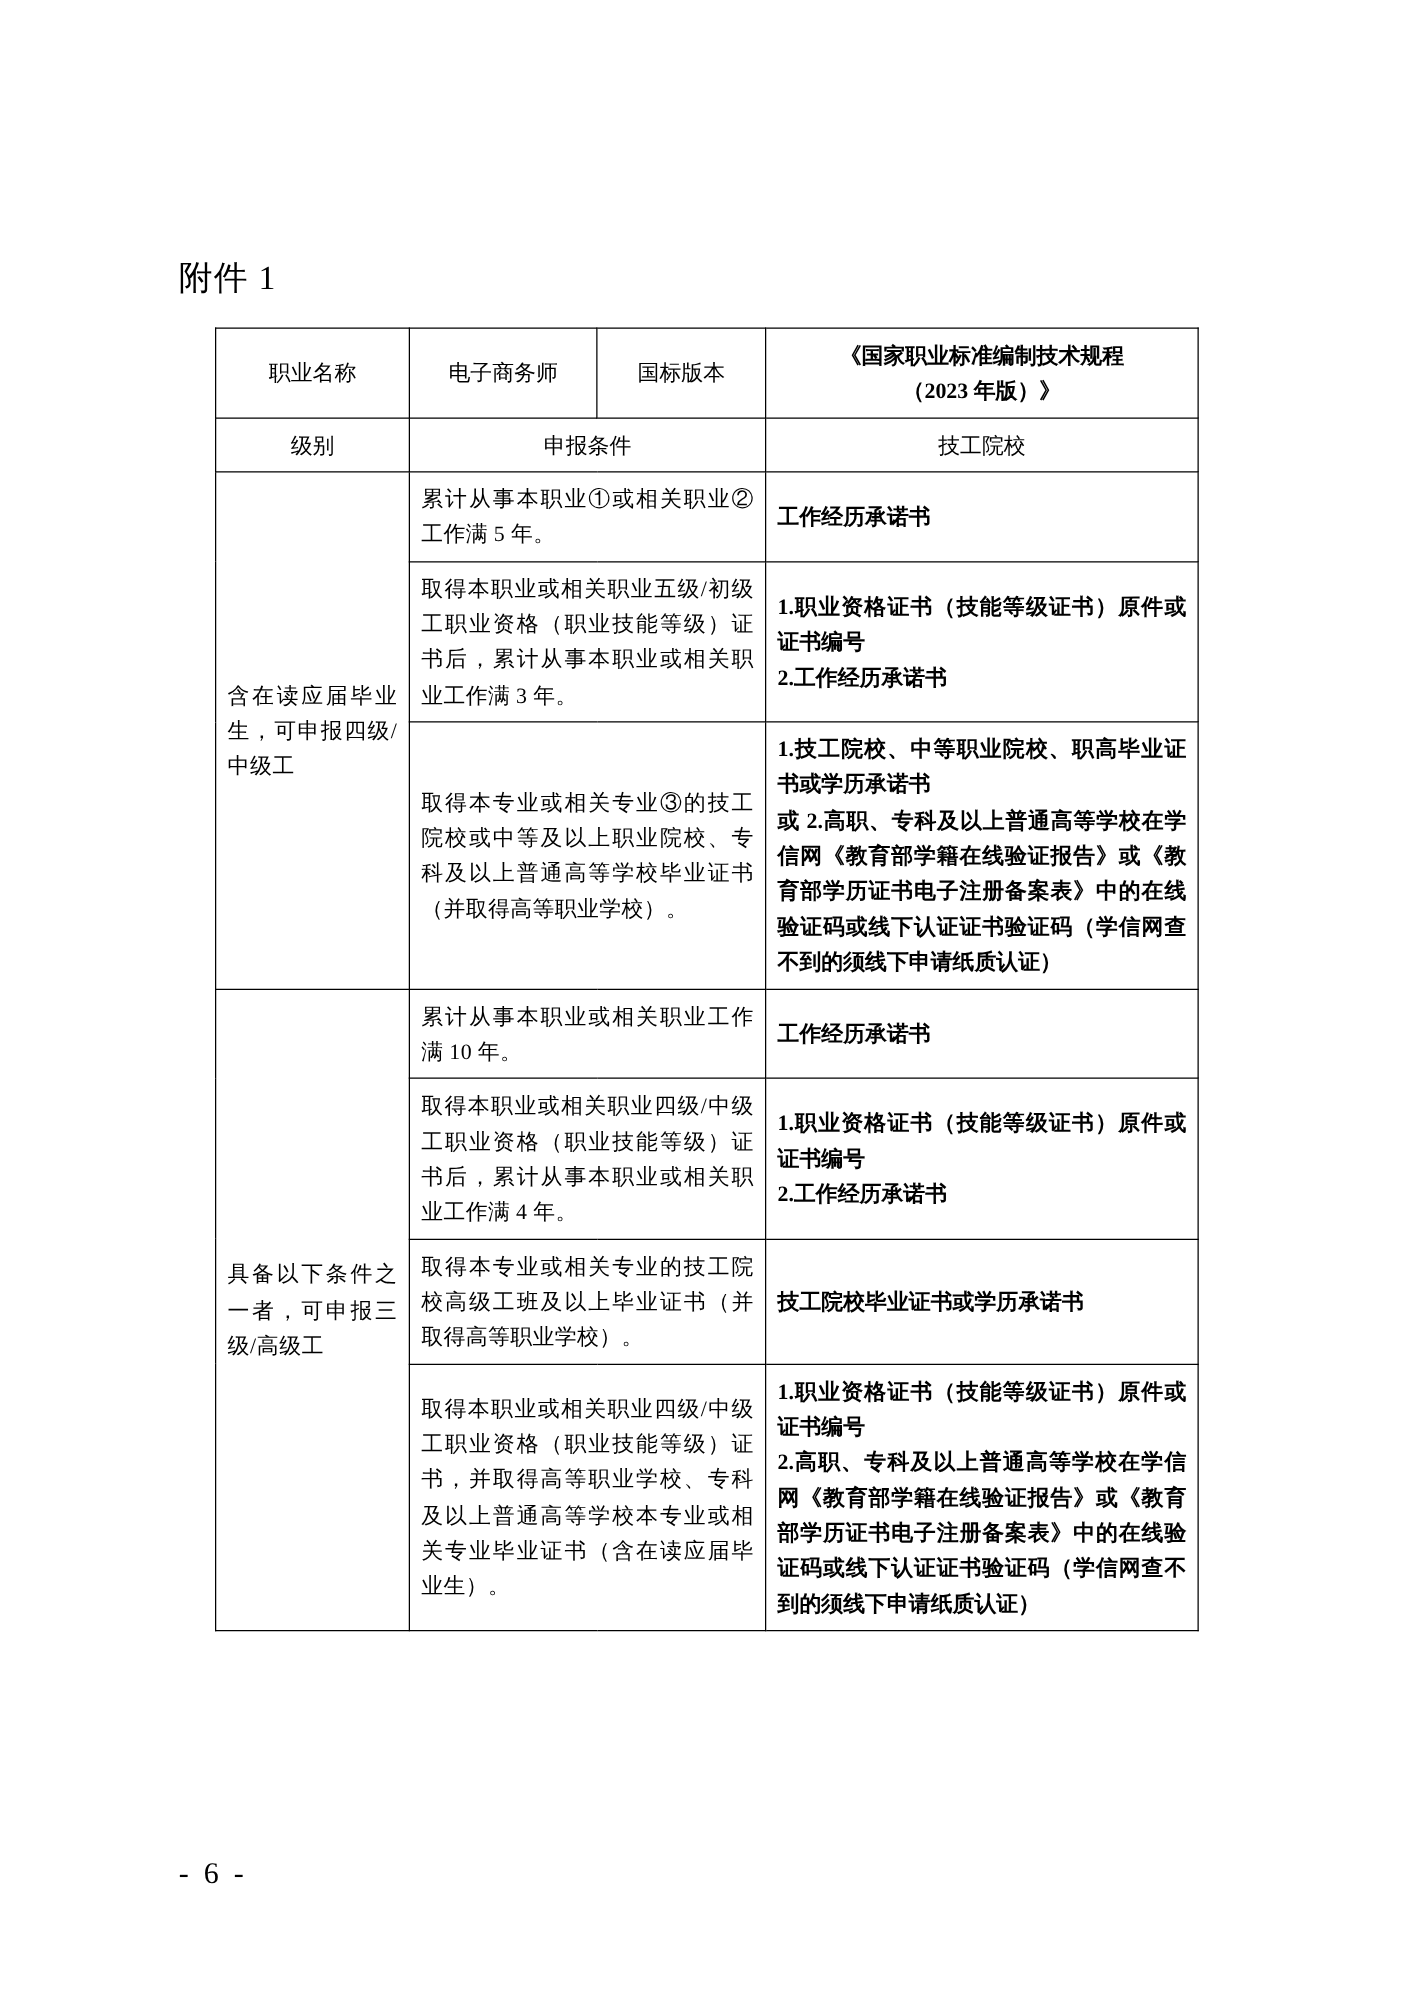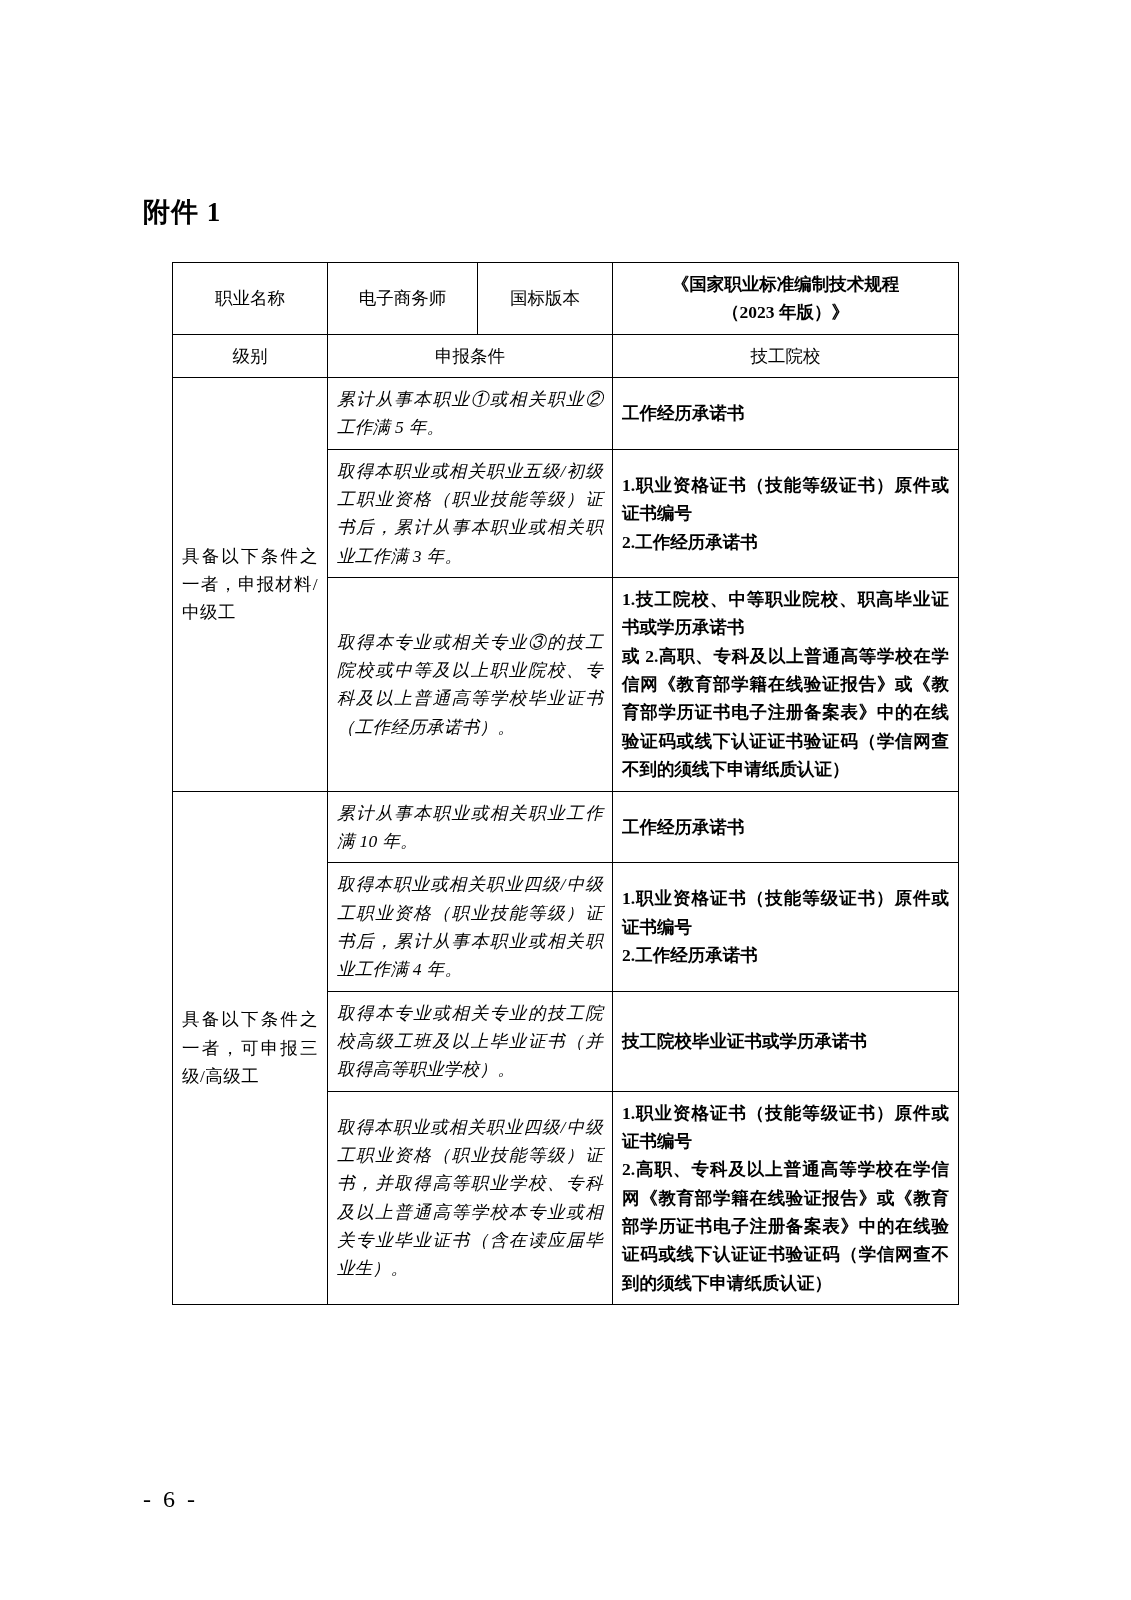--- a/index.html
+++ b/index.html
@@ -17,23 +17,23 @@
   }
   .page {
     position: absolute;
     left: 0; top: 0;
     width: 1131px;
     height: 1600px;
   }
   .attach-title {
     position: absolute;
     left: 143px;
-    top: 194px;
+    top: 204px;
     font-size: 27px;
-    font-weight: bold;
+    font-weight: normal;
     letter-spacing: 1px;
     font-family: "Liberation Serif", "DejaVu Serif", serif;
   }
   table.main {
     position: absolute;
     left: 172px;
     top: 262px;
     width: 786px;
     border-collapse: collapse;
     table-layout: fixed;
@@ -58,21 +58,20 @@
   td.leftlabel {
     text-align: justify;
     text-justify: inter-ideograph;
     vertical-align: middle;
     padding-left: 10px;
     padding-right: 10px;
     letter-spacing: 0.5px;
   }
   td.cond {
     letter-spacing: 0.3px;
-    font-style: italic;
   }
   .nowrapline { white-space: pre-wrap; font-weight: bold; }
   .pagenum {
     position: absolute;
     left: 143px;
     top: 1486px;
     font-size: 24px;
     letter-spacing: 3px;
     font-family: "Liberation Serif", "DejaVu Serif", serif;
   }
@@ -100,31 +99,31 @@
 （2023 年版）》</td>
       </tr>
 
       <tr>
         <td class="center">级别</td>
         <td class="center" colspan="2">申报条件</td>
         <td class="center">技工院校</td>
       </tr>
 
       <tr>
-        <td class="leftlabel" rowspan="3">具备以下条件之一者，申报材料/中级工</td>
+        <td class="leftlabel" rowspan="3">含在读应届毕业生，可申报四级/中级工</td>
         <td class="cellbody cond" colspan="2">累计从事本职业①或相关职业②工作满 5 年。</td>
         <td class="cellbody nowrapline">工作经历承诺书</td>
       </tr>
       <tr>
         <td class="cellbody cond" colspan="2">取得本职业或相关职业五级/初级工职业资格（职业技能等级）证书后，累计从事本职业或相关职业工作满 3 年。</td>
         <td class="cellbody nowrapline">1.职业资格证书（技能等级证书）原件或证书编号
 2.工作经历承诺书</td>
       </tr>
       <tr>
-        <td class="cellbody cond" colspan="2">取得本专业或相关专业③的技工院校或中等及以上职业院校、专科及以上普通高等学校毕业证书（工作经历承诺书）。</td>
+        <td class="cellbody cond" colspan="2">取得本专业或相关专业③的技工院校或中等及以上职业院校、专科及以上普通高等学校毕业证书（并取得高等职业学校）。</td>
         <td class="cellbody nowrapline">1.技工院校、中等职业院校、职高毕业证书或学历承诺书
 或 2.高职、专科及以上普通高等学校在学信网《教育部学籍在线验证报告》或《教育部学历证书电子注册备案表》中的在线验证码或线下认证证书验证码（学信网查不到的须线下申请纸质认证）</td>
       </tr>
 
       <tr>
         <td class="leftlabel" rowspan="4">具备以下条件之一者，可申报三级/高级工</td>
         <td class="cellbody cond" colspan="2">累计从事本职业或相关职业工作满 10 年。</td>
         <td class="cellbody nowrapline">工作经历承诺书</td>
       </tr>
       <tr>

